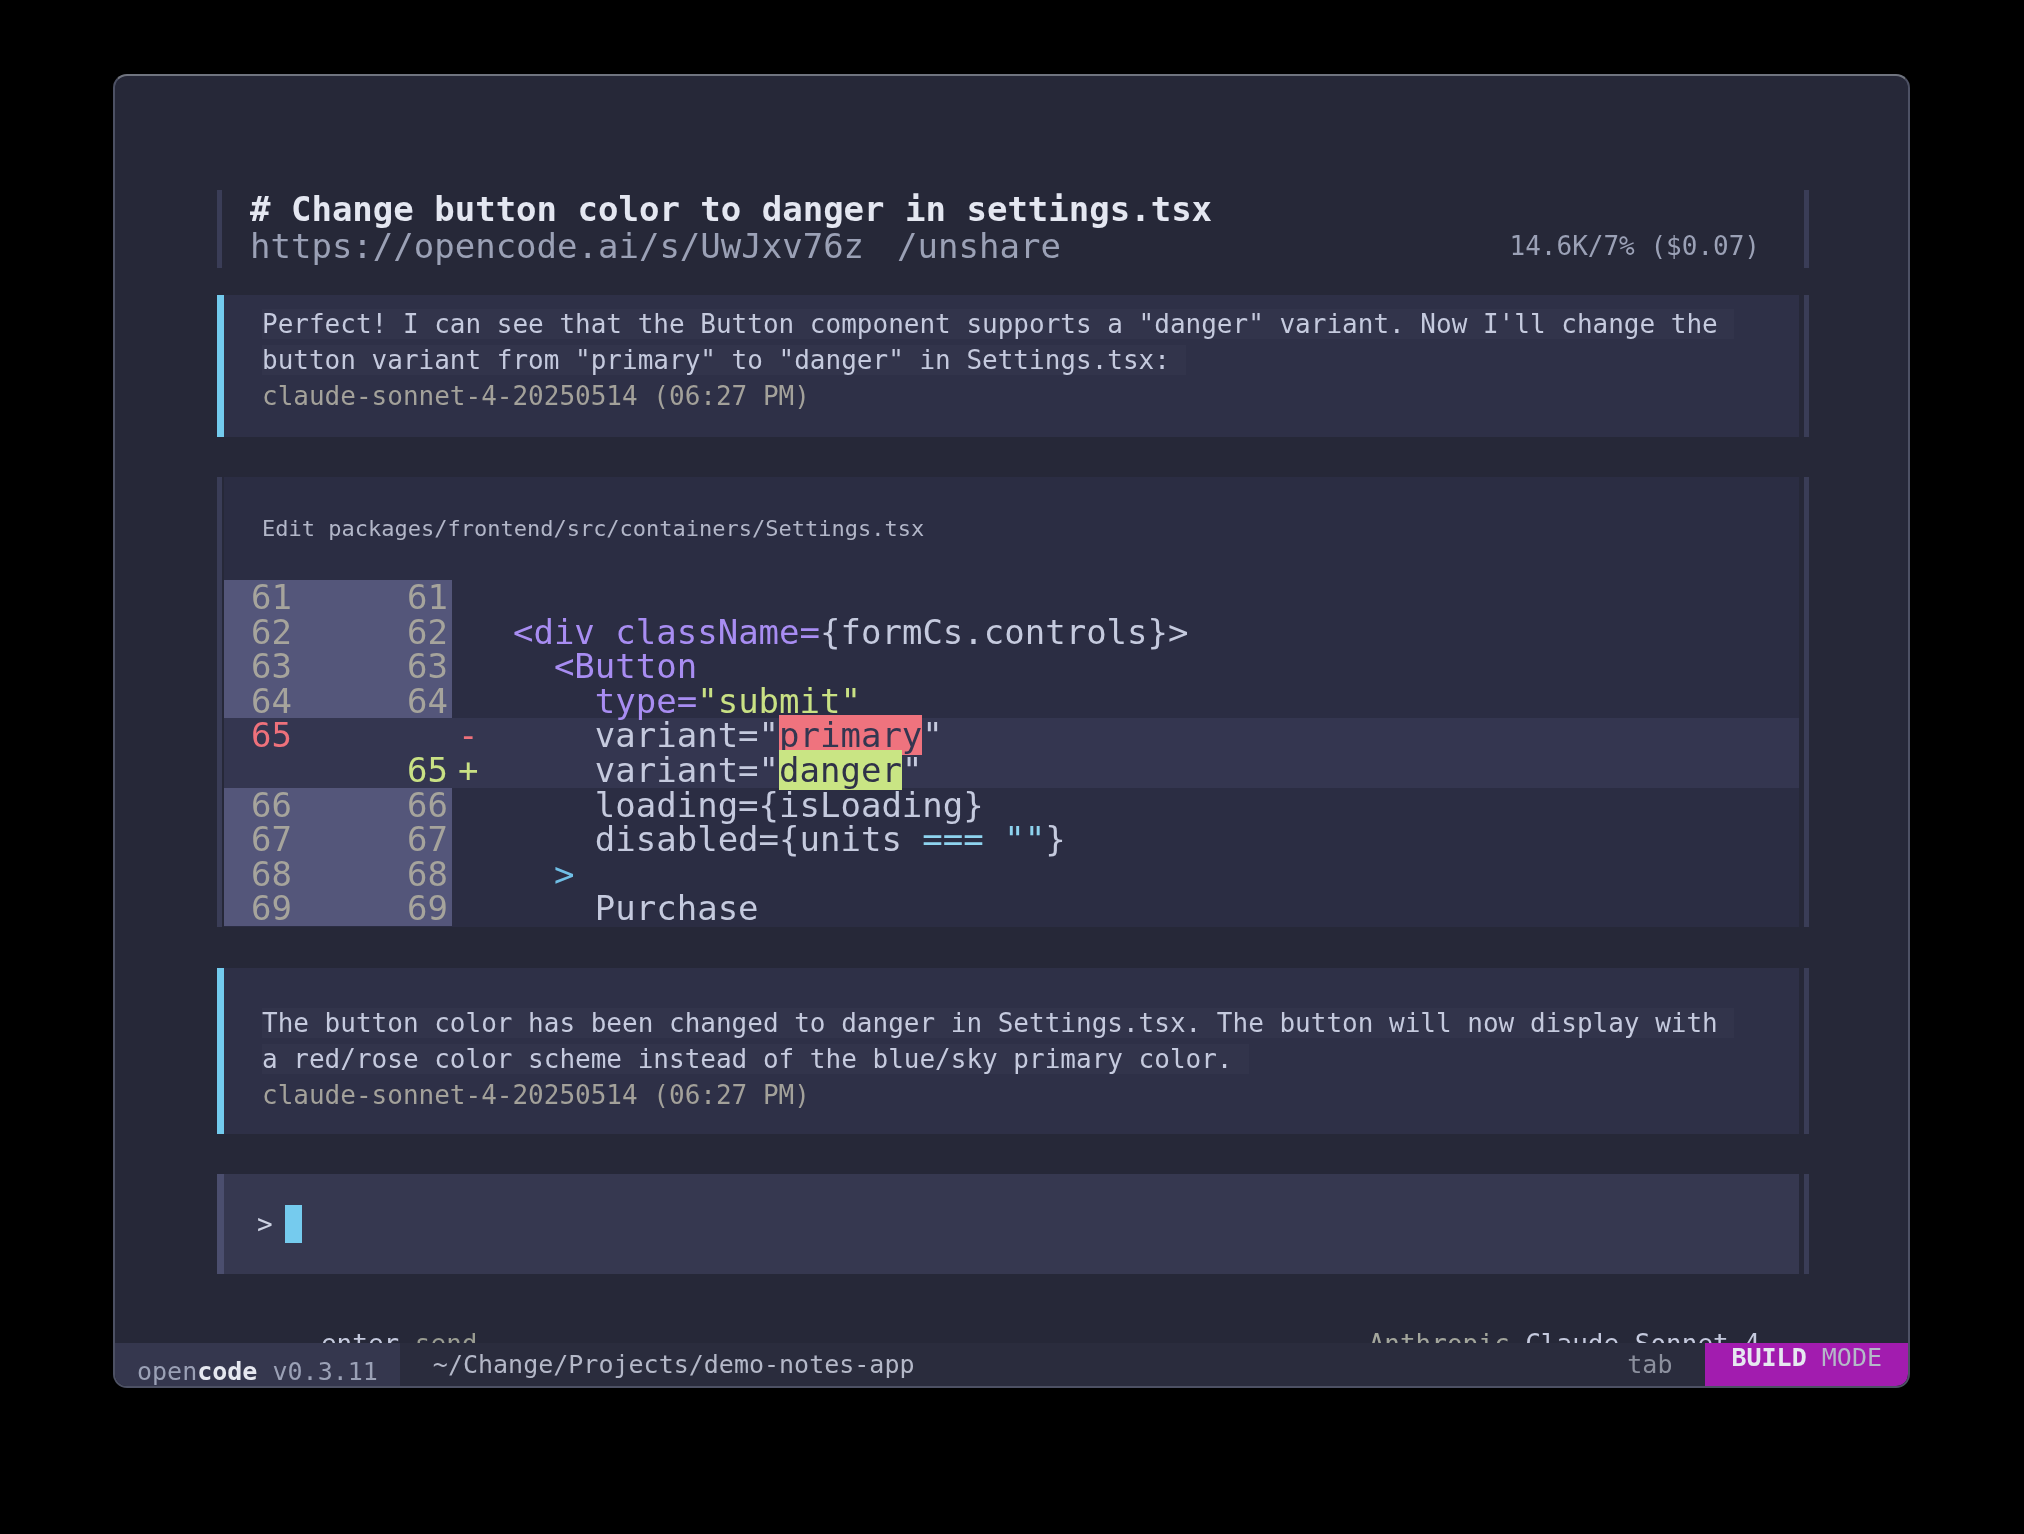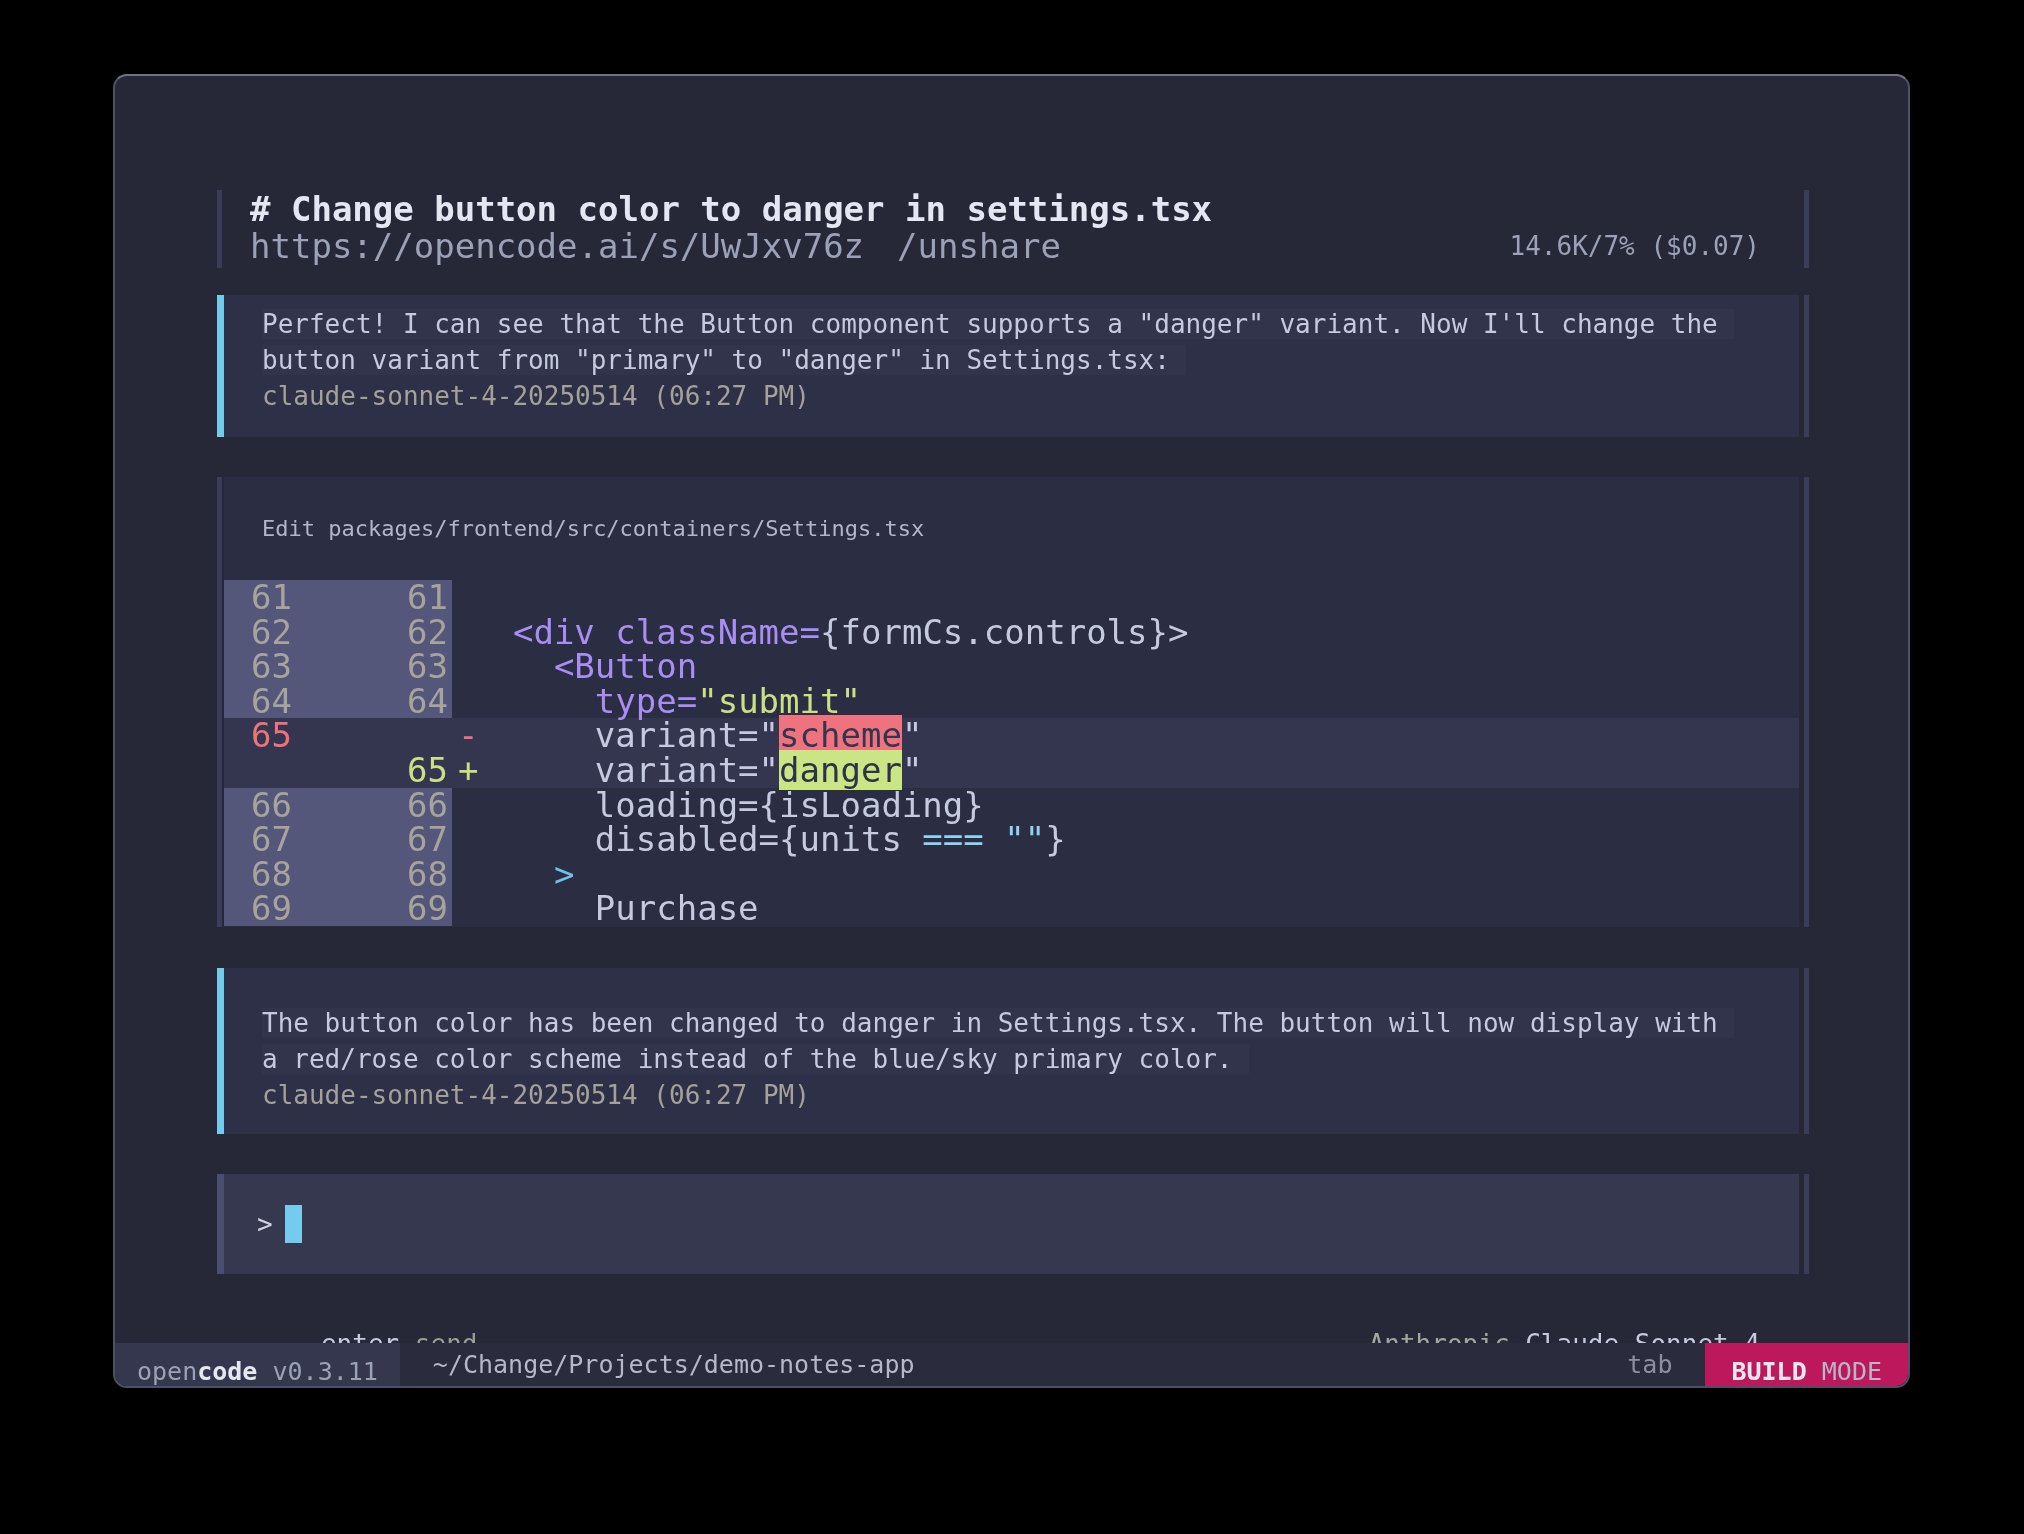--- a/index.html
+++ b/index.html
@@ -101,21 +101,21 @@
     display:flex;align-items:center;font-size:25px;border-radius:0 0 12px 12px;
   }
   .sb-brand{height:100%;display:flex;align-items:flex-end;background:#35374e;
     padding:0 22px;white-space:pre;border-radius:0 0 0 12px;}
   .sb-dim{color:#9ba1b6;}
   .sb-bright{color:#e6e8f0;font-weight:bold;}
   .sb-mid{color:#b4b8c8;}
   .sb-path{margin-left:33px;color:#b4b8c8;white-space:pre;}
   .sb-spacer{flex:1;}
   .sb-tab{color:#8c909e;margin-right:33px;}
-  .sb-mode{height:100%;display:flex;align-items:flex-end;background:#be185d;
+  .sb-mode{height:100%;display:flex;align-items:flex-start;background:#a21caf;
     padding:0 26px;white-space:pre;border-radius:0 0 12px 0;}
 </style>
 </head>
 <body>
 
 <div class="window">
 
 
   <div class="session-header">
     <span class="vbar l"></span>
@@ -165,21 +165,21 @@
         <div class="drow context">
           <span class="gut old">64</span>
           <span class="gut new">64</span>
           <span class="marker"></span>
           <span class="code"><span class="tk-fg">      </span><span class="tk-purple">type=</span><span class="tk-str">"submit"</span></span>
         </div>
         <div class="drow del">
           <span class="gut old">65</span>
           <span class="gut new"></span>
           <span class="marker">-</span>
-          <span class="code"><span class="tk-fg">      variant="</span><span class="tk-delhl">scheme</span><span class="tk-fg">"</span></span>
+          <span class="code"><span class="tk-fg">      variant="</span><span class="tk-delhl">primary</span><span class="tk-fg">"</span></span>
         </div>
         <div class="drow add">
           <span class="gut old"></span>
           <span class="gut new">65</span>
           <span class="marker">+</span>
           <span class="code"><span class="tk-fg">      variant="</span><span class="tk-addhl">danger</span><span class="tk-fg">"</span></span>
         </div>
         <div class="drow context">
           <span class="gut old">66</span>
           <span class="gut new">66</span>

